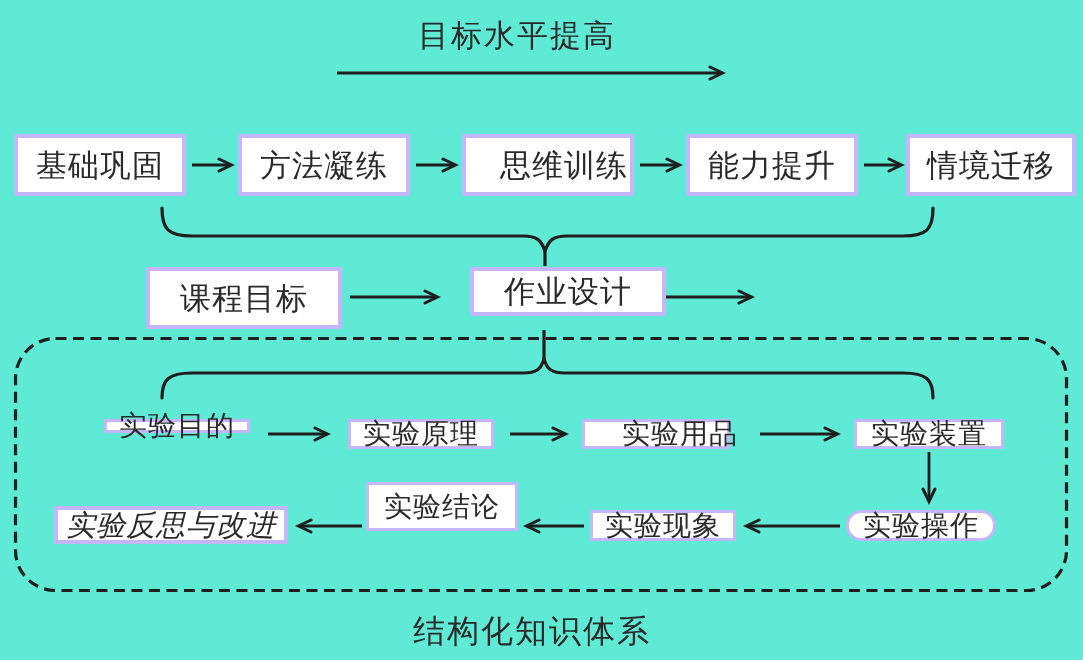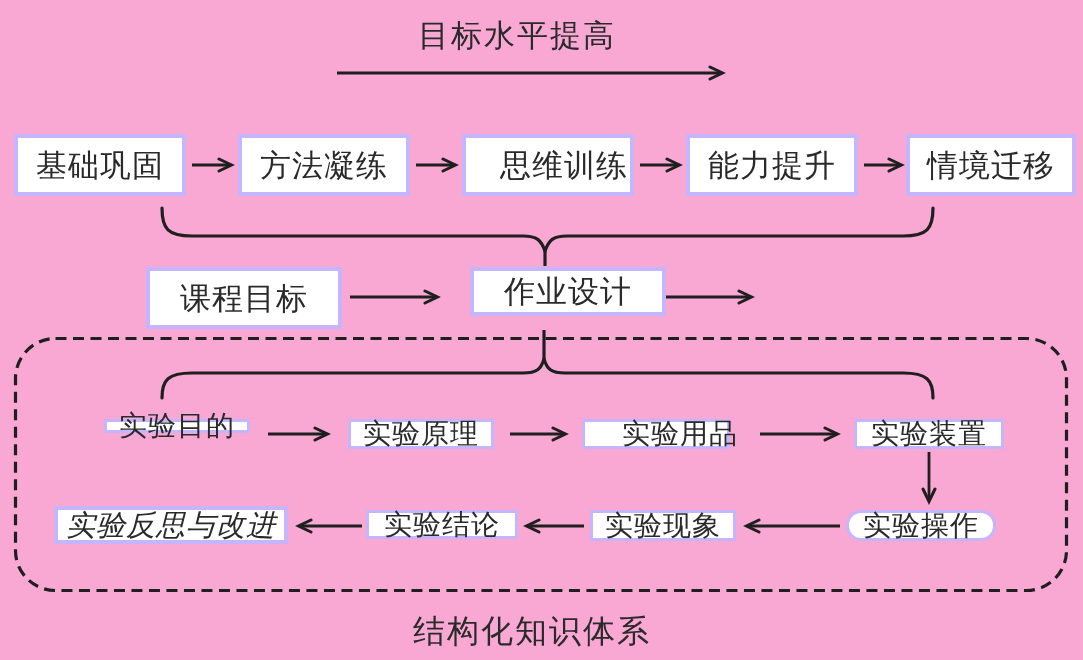--- a/index.html
+++ b/index.html
@@ -1,19 +1,19 @@
 <!DOCTYPE html>
 <html><head>
 <meta charset="utf-8">
 <style>
   html,body{margin:0;padding:0;background:#ffffff;}
   #stage{
     position:relative;
     width:1083px;height:660px;
-    background:#f9a8d4;
+    background:#5eead4;
     font-family:"Liberation Serif","DejaVu Serif",serif;
     color:#262626;
     overflow:hidden;
   }
   #wires{position:absolute;left:0;top:0;width:1083px;height:660px;}
   .box{
     position:absolute;
     box-sizing:border-box;
     border:4px solid #c4b5fd;
     background:#ffffff;
@@ -89,19 +89,19 @@
 
   <div class="box" style="left:146px;top:267px;width:196px;height:62px;">课程目标</div>
   <div class="box" style="left:470px;top:267px;width:196px;height:49px;">作业设计</div>
 
   <div class="box small" style="left:104px;top:419px;width:146px;height:14px;">实验目的</div>
   <div class="box small" style="left:348px;top:419px;width:146px;height:30px;">实验原理</div>
   <div class="box small" style="left:582px;top:419px;width:148px;height:30px;padding-left:48px;">实验用品</div>
   <div class="box small" style="left:854px;top:419px;width:150px;height:30px;">实验装置</div>
 
   <div class="box" style="left:54px;top:506px;width:234px;height:38px;font-size:29px;font-style:italic;">实验反思与改进</div>
-  <div class="box small" style="left:366px;top:510px;width:152px;height:29px;">实验结论</div>
+  <div class="box small" style="left:366px;top:482px;width:152px;height:49px;">实验结论</div>
   <div class="box small" style="left:590px;top:510px;width:146px;height:31px;">实验现象</div>
   <div class="box small" style="left:846px;top:510px;width:150px;height:31px;border-radius:15px;">实验操作</div>
 
   <div class="label bottom" style="left:382px;top:610px;width:300px;">结构化知识体系</div>
 
 </div>
 
 </body></html>

